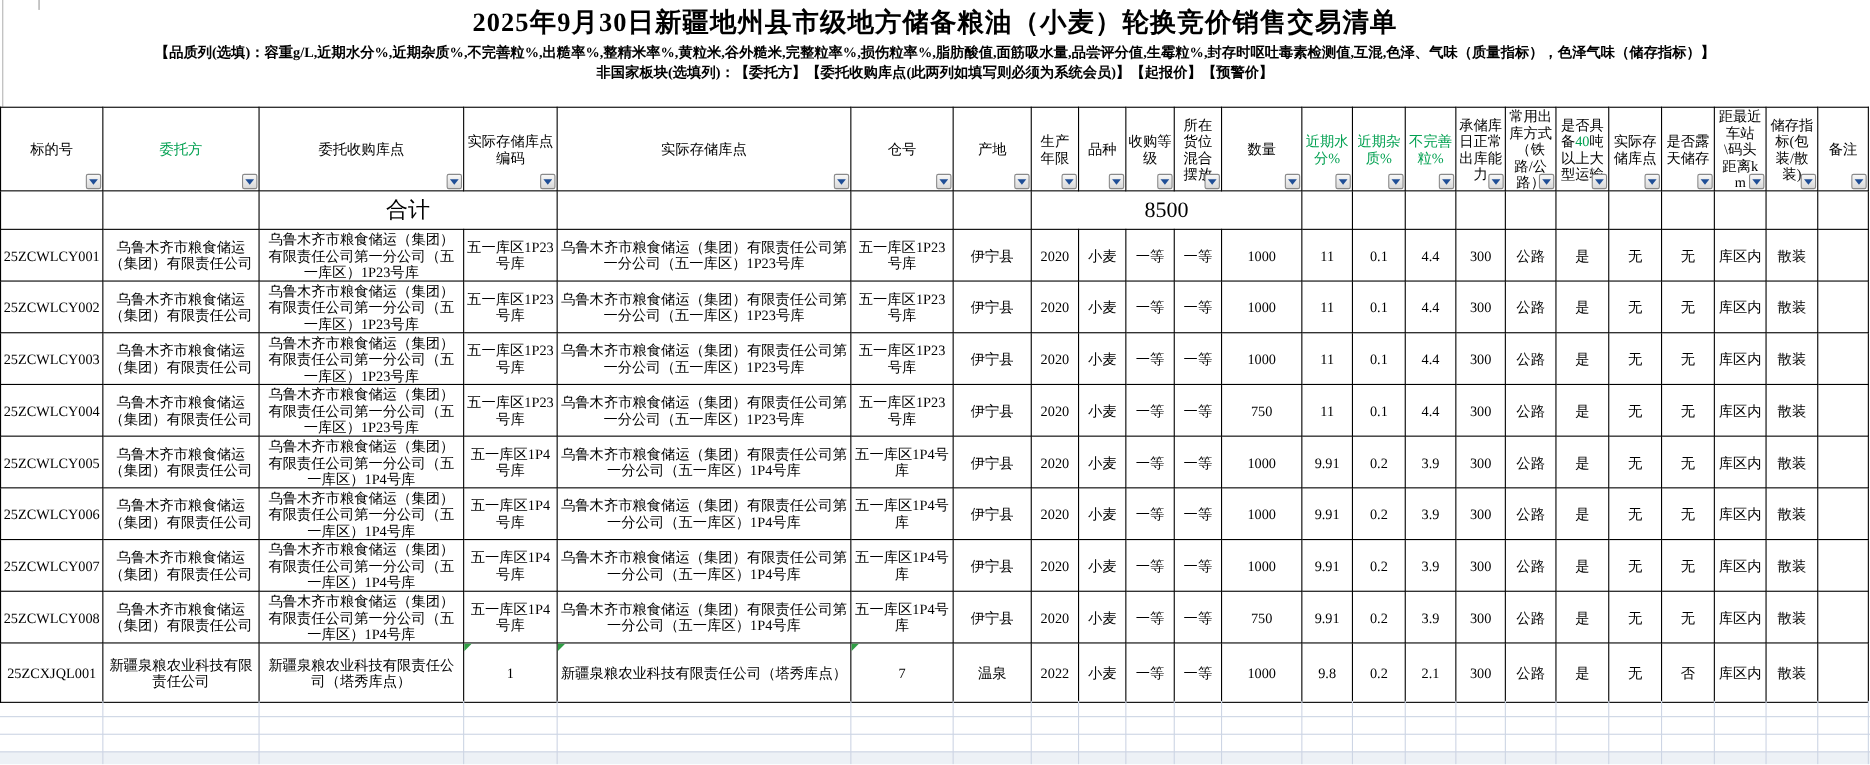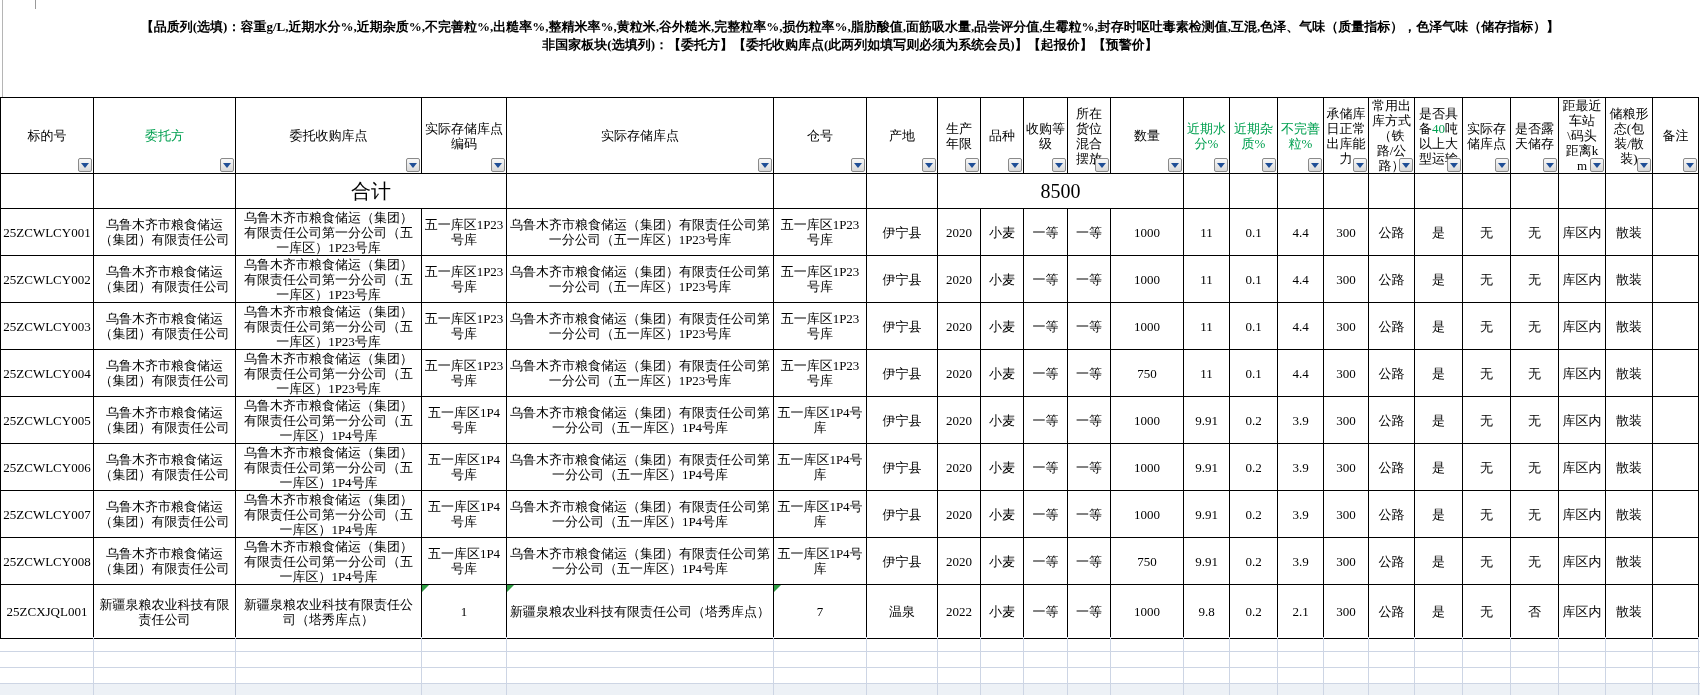--- a/index.html
+++ b/index.html
@@ -6,21 +6,21 @@
   body{
     width:1700px;height:695px;position:relative;overflow:hidden;
     background:#ffffff;
     font-family:"Liberation Serif","DejaVu Serif",serif;
     color:#000;
   }
   
   .title-block{position:absolute;top:0;left:0;width:1700px;text-align:center;}
   .main-title{font-size:24px;font-weight:bold;line-height:30px;margin-top:6px;letter-spacing:1px;}
   .sub-line{font-size:13px;font-weight:bold;line-height:18px;}
-  .sub-line.first{margin-top:18px;text-align:center;}
+  .sub-line.first{margin-top:3px;text-align:center;}
   
   .corner-tick{position:absolute;left:35px;top:0;width:1px;height:9px;background:#9a9a9a;}
   .left-edge{position:absolute;left:2px;top:0;width:1px;height:97px;background:#b5b5b5;}
   
   table.sheet{
     position:absolute;top:97px;left:0;
     border-collapse:collapse;table-layout:fixed;
     width:1698px;
   }
   table.sheet td{
@@ -62,20 +62,21 @@
   .hline{position:absolute;left:0;width:1700px;height:1px;background:#cdd5e4;}
   .bottom-band{position:absolute;left:0;top:46px;width:1700px;height:12px;background:#dfe5ef;opacity:.55;}
 </style>
 </head>
 <body>
 
 <div class="corner-tick"></div>
 <div class="left-edge"></div>
 
 <div class="title-block">
+  <div class="main-title">2025年9月30日新疆地州县市级地方储备粮油（小麦）轮换竞价销售交易清单</div>
   <div class="sub-line first">【品质列(选填)：容重g/L,近期水分%,近期杂质%,不完善粒%,出糙率%,整精米率%,黄粒米,谷外糙米,完整粒率%,损伤粒率%,脂肪酸值,面筋吸水量,品尝评分值,生霉粒%,封存时呕吐毒素检测值,互混,色泽、气味（质量指标），色泽气味（储存指标）】</div>
   <div class="sub-line">非国家板块(选填列)：【委托方】【委托收购库点(此两列如填写则必须为系统会员)】【起报价】【预警价】</div>
 </div>
 
 <table class="sheet">
   <colgroup id="cols">
       <col style="width: 93px;">
       <col style="width: 142px;">
       <col style="width: 186px;">
       <col style="width: 85px;">
@@ -157,21 +158,21 @@
           </span></td>
         <td><span>实际存储库点</span><span class="filter-btn">
             <i class="filter-arrow"></i>
           </span></td>
         <td><span>是否露天储存</span><span class="filter-btn">
             <i class="filter-arrow"></i>
           </span></td>
         <td><span>距最近车站\码头距离km</span><span class="filter-btn">
             <i class="filter-arrow"></i>
           </span></td>
-        <td><span>储粮形态(包装/散装)</span><span class="filter-btn">
+        <td><span>储存指标(包装/散装)</span><span class="filter-btn">
             <i class="filter-arrow"></i>
           </span></td>
         <td><span>备注</span><span class="filter-btn">
             <i class="filter-arrow"></i>
           </span></td>
       </tr>
       <tr class="total-row">
         <td></td>
         <td></td>
         <td colspan="2">合计</td>

